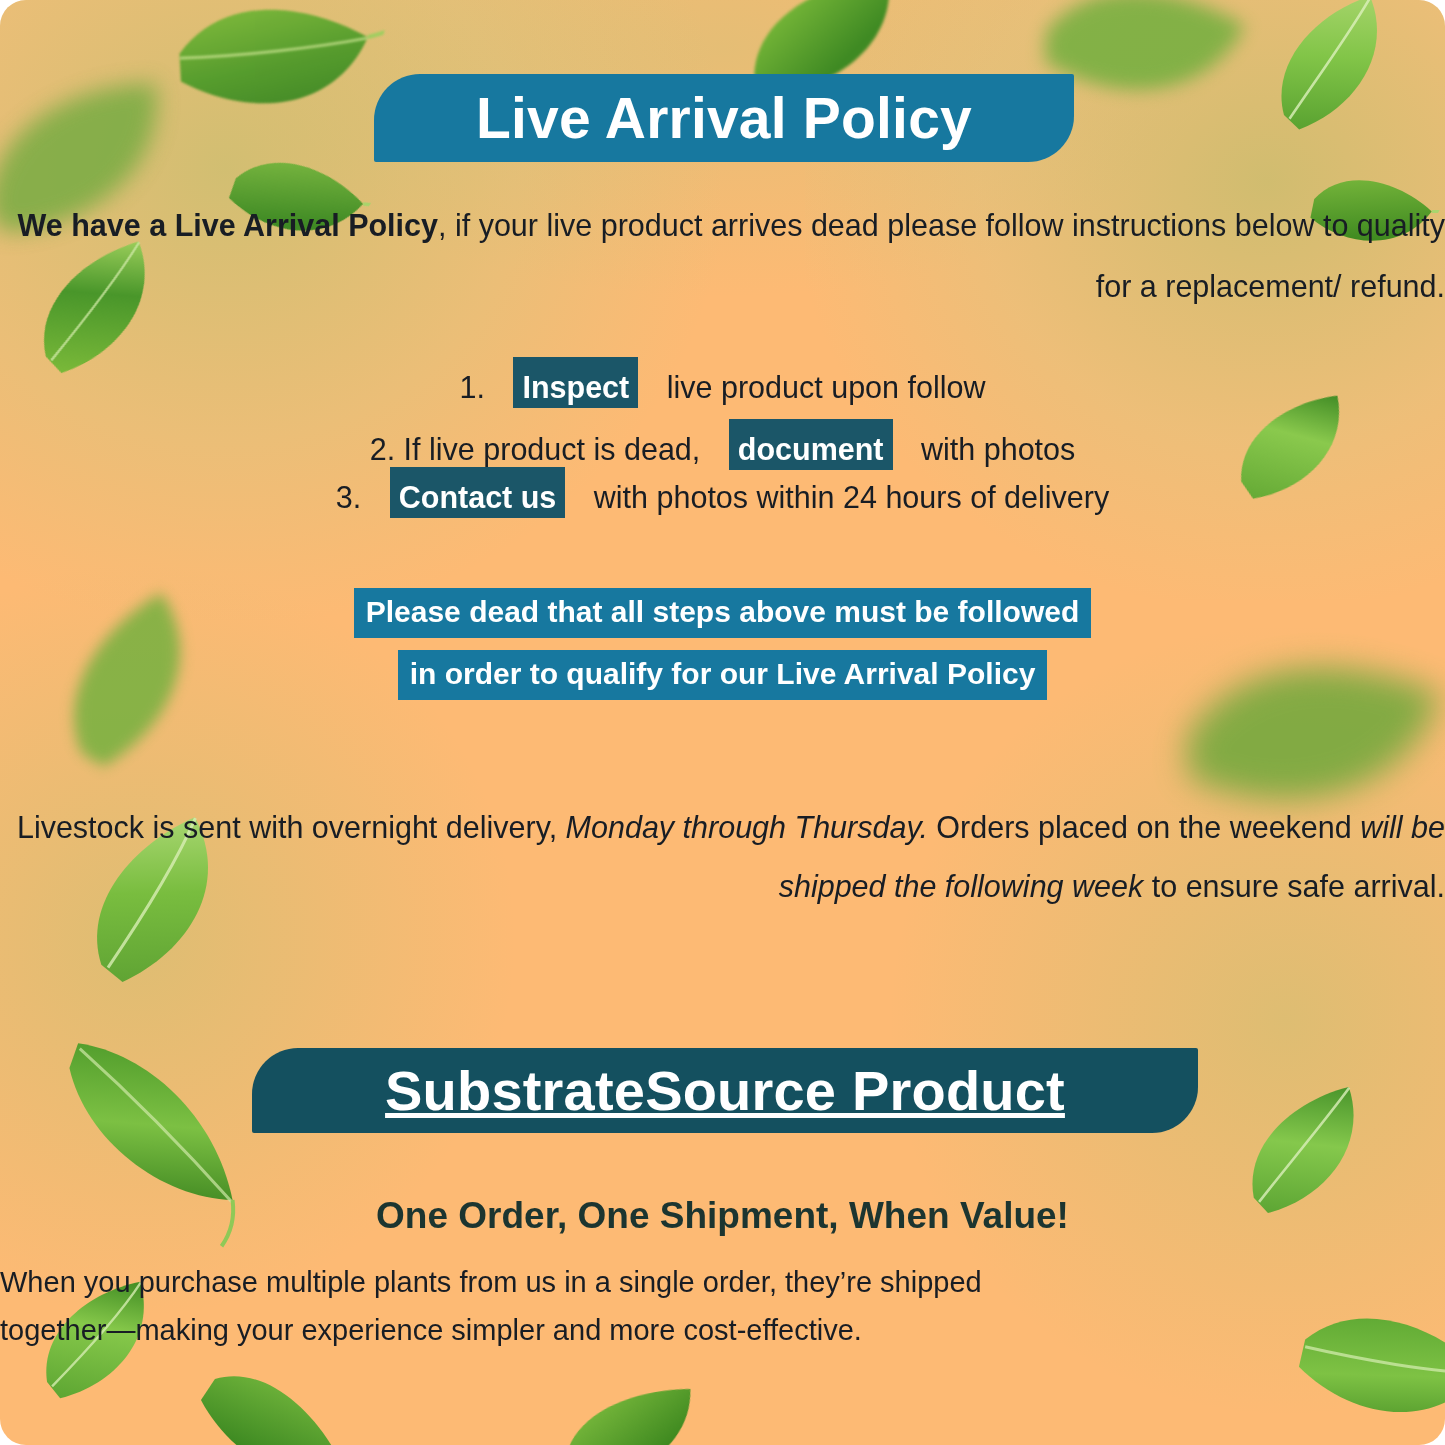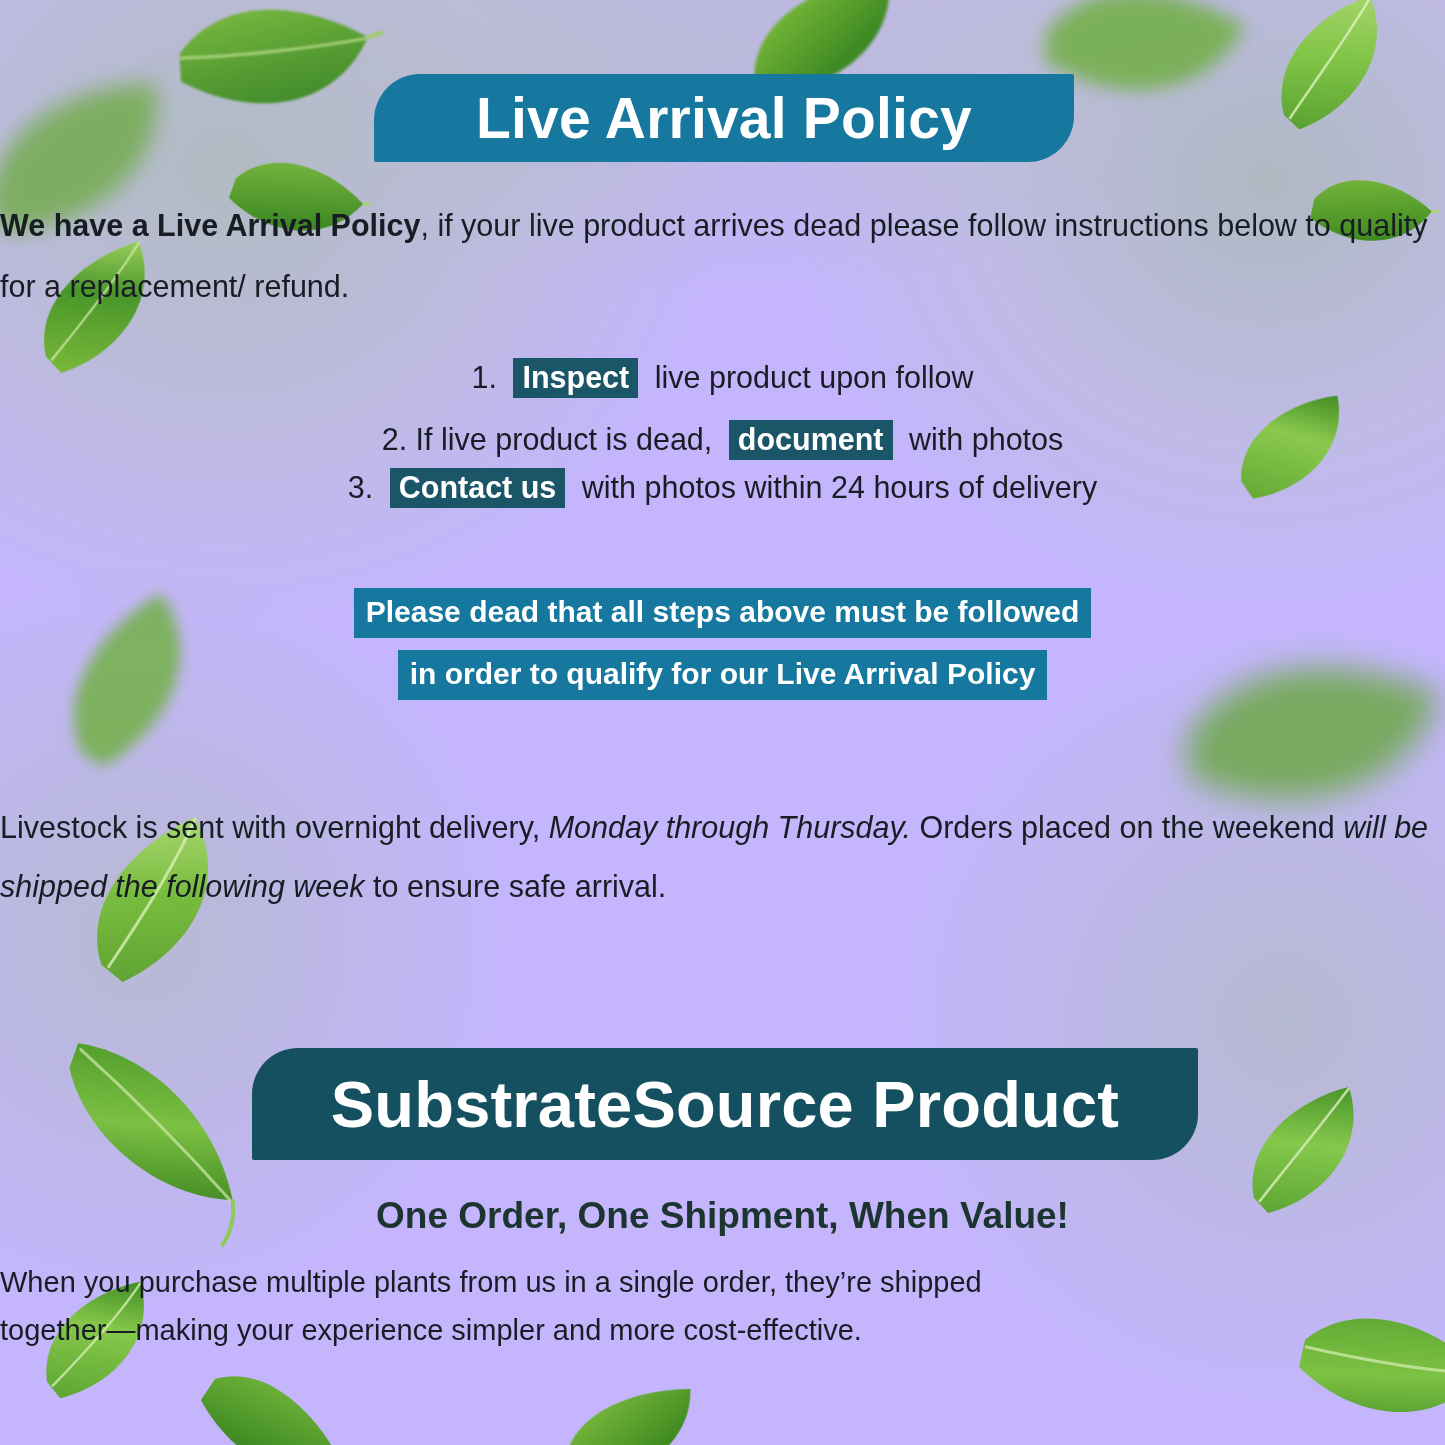--- a/index.html
+++ b/index.html
@@ -4,21 +4,22 @@
 <style>
   html,body{margin:0;padding:0;}
   body{
     width:1445px;height:1445px;
     font-family:"Liberation Sans","DejaVu Sans",sans-serif;
     background:#ffffff;
     overflow:hidden;
   }
   #page{
     position:relative;width:1445px;height:1445px;overflow:hidden;
-    background:#c4b5fd;
+    background:#fdba74;
+    border-radius:26px;
   }
   
   .bg-wash{position:absolute;inset:0;pointer-events:none;}
   .wash-a{
     position:absolute;left:-180px;top:-200px;width:900px;height:820px;
     background:radial-gradient(ellipse at 45% 45%, rgba(150,196,110,.42) 0%, rgba(170,205,130,.22) 42%, rgba(255,255,255,0) 72%);
   }
   .wash-b{
     position:absolute;right:-200px;top:-160px;width:840px;height:760px;
     background:radial-gradient(ellipse at 55% 45%, rgba(142,192,104,.40) 0%, rgba(175,208,138,.20) 44%, rgba(255,255,255,0) 73%);
@@ -49,43 +50,44 @@
     border-top-left-radius:46px;border-bottom-right-radius:46px;
     border-top-right-radius:2px;border-bottom-left-radius:2px;
     font-weight:700;letter-spacing:.2px;
   }
   #banner-top{
     left:374px;top:74px;width:700px;height:88px;
     background:#17789f;
     font-size:57px;
   }
   #banner-sub{
-    left:252px;top:1048px;width:946px;height:112px;
+    left:252px;top:1048px;width:946px;height:85px;
     background:#14505f;
-    font-size:65px;
+    font-size:56px;
+    text-decoration:underline;
   }
 
   .para{
-    position:absolute;left:0;width:1445px;text-align:left;
+    position:absolute;left:0;width:1445px;text-align:right;
     color:#181d24;
     font-size:30.5px;line-height:61px;font-weight:400;
   }
   #intro{top:195px;}
   #intro .semi{font-weight:700;}
 
   .step{
     position:absolute;left:0;width:1445px;text-align:center;
     color:#181d24;font-size:30.5px;line-height:40px;white-space:nowrap;
   }
   #step-1{top:357px;}
   #step-2{top:419px;}
   #step-3{top:467px;}
   .hl{
     background:#1b5668;color:#ffffff;font-weight:700;
-    padding:2px 9px 4px 9px;margin:0 8px;display:inline-block;line-height:34px;
+    padding:13px 9px 4px 9px;margin:0 20px;display:inline-block;line-height:34px;
   }
 
   .noteline{
     position:absolute;left:0;width:1445px;text-align:center;
   }
   .noteline span{
     background:#17789f;color:#ffffff;font-weight:600;
     font-size:30px;line-height:40px;padding:4px 12px 6px 12px;display:inline-block;
     white-space:nowrap;
   }

